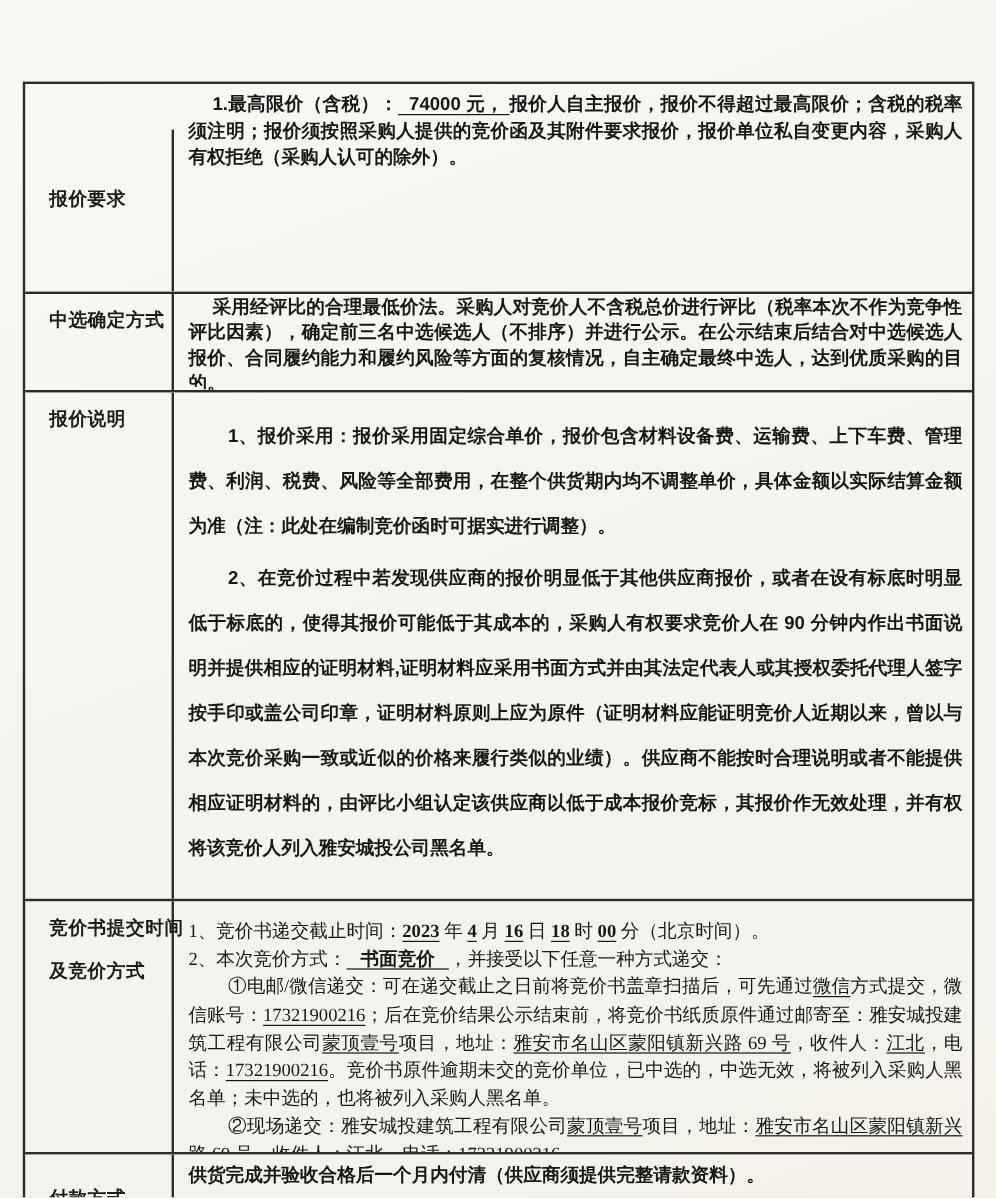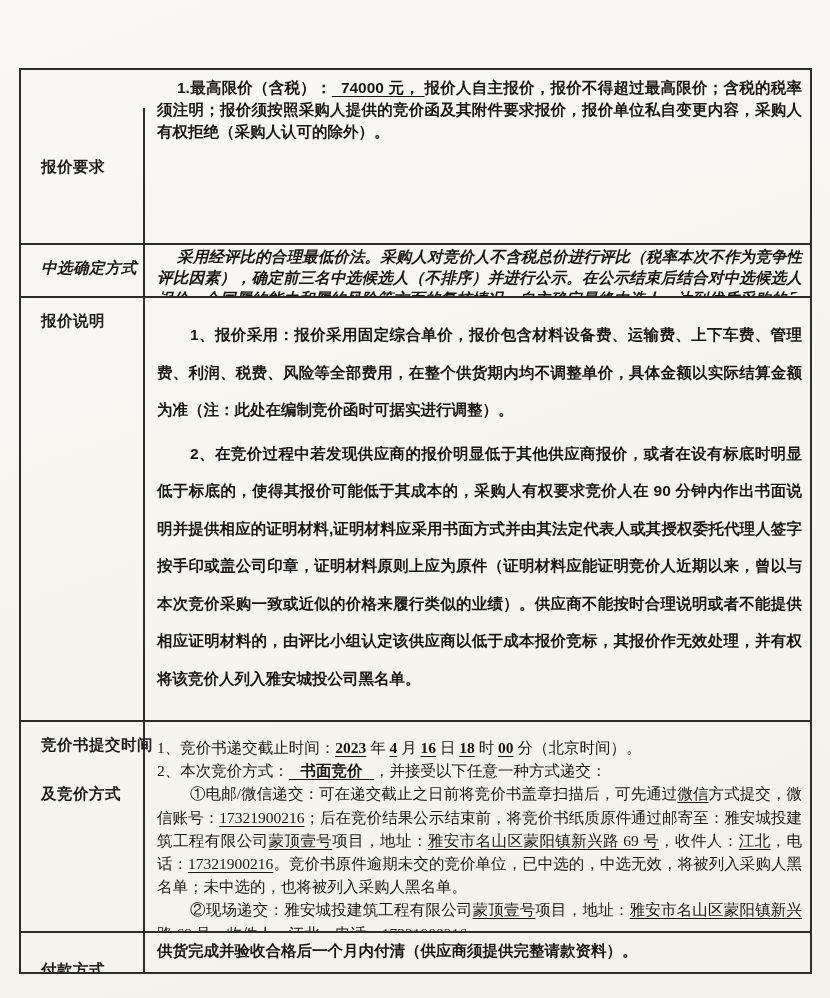--- a/index.html
+++ b/index.html
@@ -14,36 +14,36 @@
   }
   .doc-table{
     position:absolute;left:19px;top:68px;width:793px;
     border:2.5px solid #2e2c29;
     box-sizing:border-box;
     color:#181715;
   }
   .t-row{display:flex;box-sizing:border-box;border-bottom:2px solid #2e2c29;overflow:hidden;}
   .t-row:last-child{border-bottom:none;}
   .row-1{height:175px;}
-  .row-2{height:53px;font-style:italic;}
+  .row-2{height:82px;}
   .row-3{height:424px;}
   .row-4{height:211px;}
   .row-5{height:39px;}
   .t-label{
     width:124px;min-width:124px;box-sizing:border-box;
     border-right:2px solid #2e2c29;
     padding:12px 2px 0 20px;
     font-family:"Liberation Sans",sans-serif;
     font-weight:bold;font-size:15.5px;color:#1d1c1a;
     letter-spacing:0.5px;
   }
   .row-1 .t-label{padding-top:48px;margin-top:38px;}
   .row-5 .t-label{padding-top:26px;}
   .label-line{white-space:nowrap;line-height:22px;}
-  .row-4 .label-line + .label-line{margin-top:27px;}
+  .row-4 .label-line + .label-line{margin-top:14px;}
   .t-content{
     flex:1;box-sizing:border-box;overflow:hidden;
     padding:5px 8px 0 12px;
     text-align:justify;
   }
   .style-hei{font-family:"Liberation Sans",sans-serif;font-weight:bold;font-size:15.5px;border-radius:30px;}
   .style-song{font-family:"Liberation Serif",serif;font-weight:normal;font-size:15.5px;}
   .row-1 .t-content{line-height:22px;padding-top:7px;}
   .row-2 .t-content{line-height:21px;padding-top:1px;}
   .row-3 .t-content{line-height:37.5px;padding-top:18px;}

